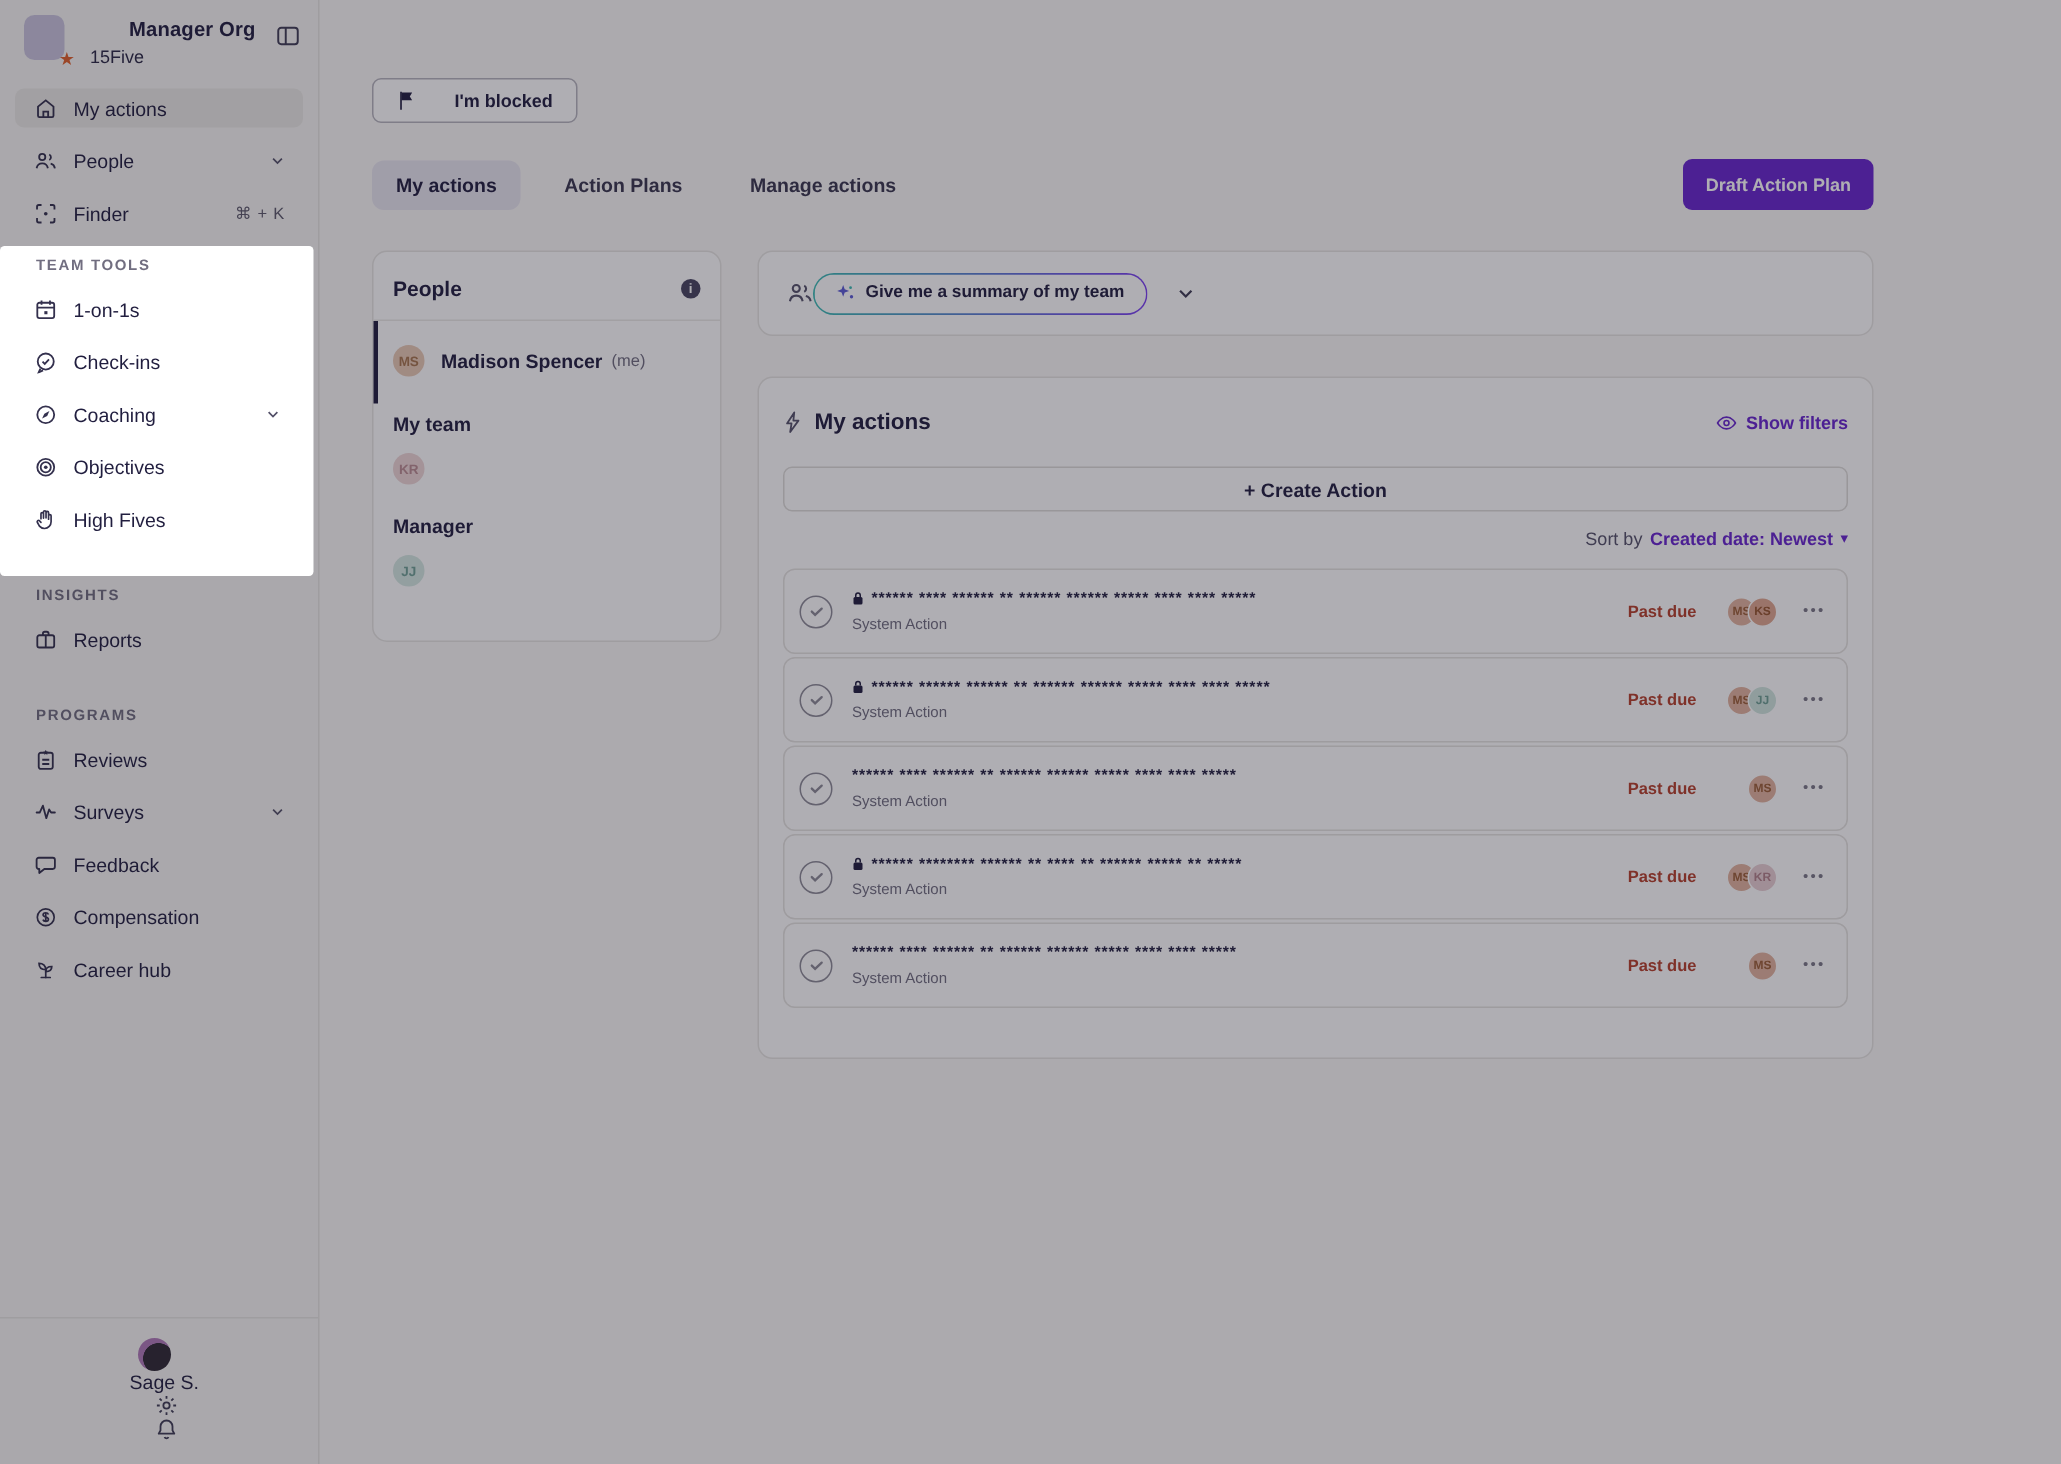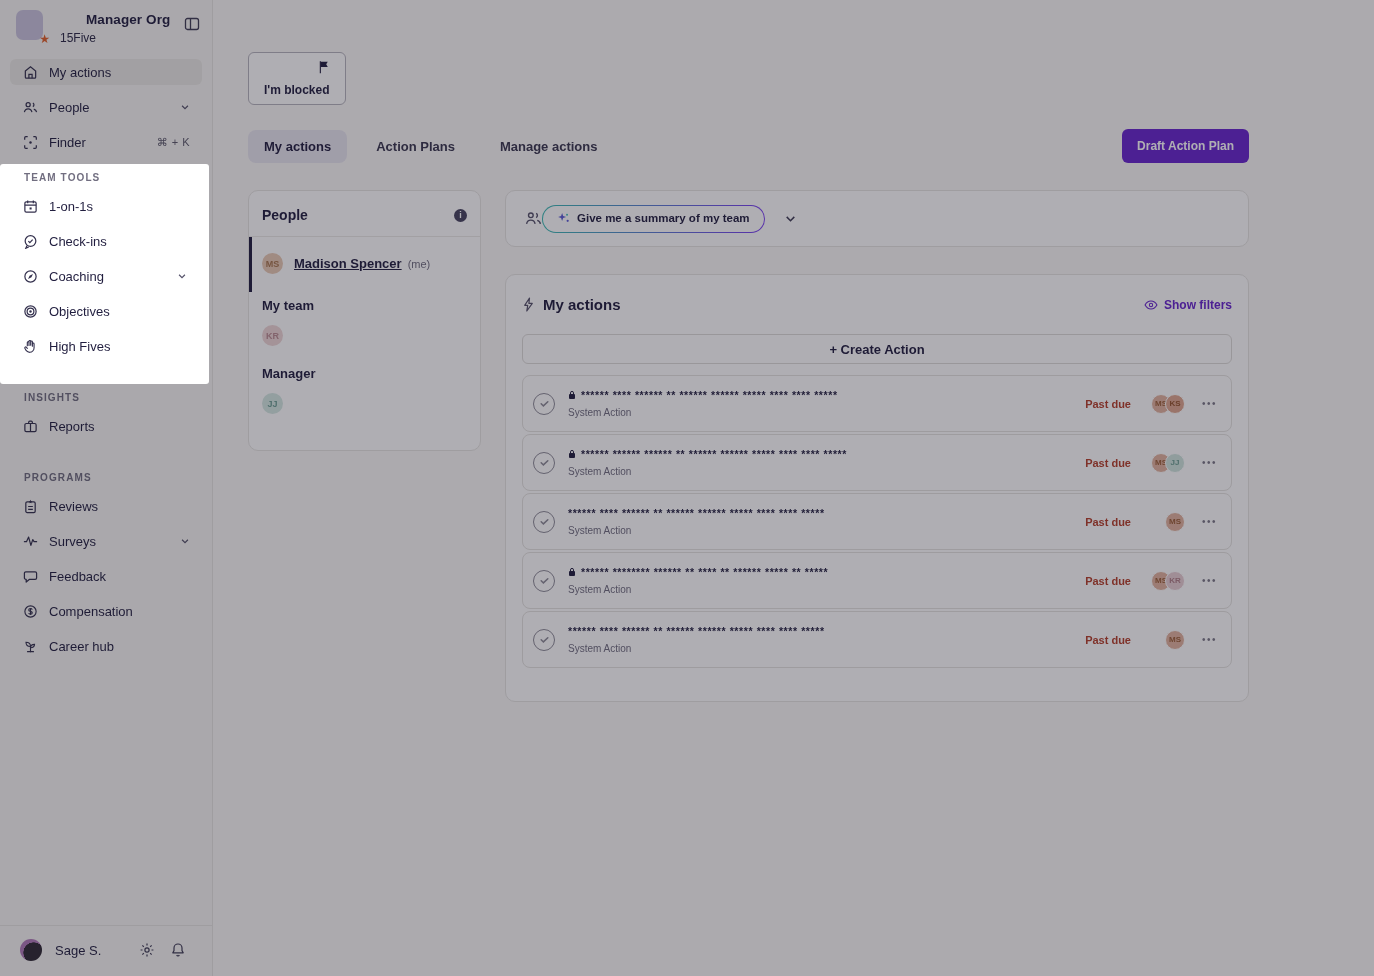--- a/index.html
+++ b/index.html
@@ -29,32 +29,32 @@
   .nav-grow { flex:1; }
   .shortcut { font-size:11px; color:#5d5a6c; letter-spacing:.5px; }
   .chev { color:#55526a; }
 
   .side-section { padding:8px 0 16px; }
   .sec-title { font-size:10px; font-weight:bold; letter-spacing:1.1px; color:#716e80; margin:0 0 6px 24px; }
   .side-section .nav { padding-top:4px; }
   .team-tools { background:#ffffff; width:209px; border-radius:3px; }
 
   .side-footer { position:absolute; left:0; right:0; bottom:0; border-top:1px solid #e7e5e2;
-    display:flex; align-items:center; padding:13px 26px 15px 20px; }
+    display:flex; align-items:center; padding:13px 26px 15px 20px;flex-direction:column; }
   .user-avatar { width:22px; height:22px; border-radius:50%;
     background:radial-gradient(circle at 62% 62%, #2e2833 52%, #b07ab8 54%); flex:none; }
   .user-name { margin-left:13px; font-size:13px; flex:1; color:#211e3f; }
   .foot-icon { color:#3f3c55; margin-left:15px; cursor:pointer; }
 
   
   .main { position:absolute; left:213px; top:0; right:0; bottom:0; padding:52px 125px 0 35px; }
   .main-head { display:flex; justify-content:space-between; align-items:center; margin-bottom:24px; }
   .greeting { font-family:"DejaVu Serif", serif; font-size:29px; font-weight:bold; color:#1e1b38; letter-spacing:.2px; }
-  .btn-blocked { display:flex; align-items:flex-end; gap:9px; background:#fff; border:1px solid #b6b4bd;
-    border-radius:6px; padding:7px 15px; font-size:12px; font-weight:bold; color:#211e3f; cursor:pointer;flex-direction:column; }
+  .btn-blocked { display:flex; align-items:flex-start; gap:26px; background:#fff; border:1px solid #b6b4bd;
+    border-radius:6px; padding:7px 15px; font-size:12px; font-weight:bold; color:#211e3f; cursor:pointer; }
 
   .tab-row { display:flex; align-items:center; margin-bottom:27px; }
   .page-tab { font-size:13px; font-weight:bold; color:#3a374f; padding:9px 16px; border-radius:8px; margin-right:13px; cursor:pointer; }
   .page-tab.active { background:#e9e6f0; color:#211e3f; }
   .btn-draft { margin-left:auto; background:#6826ce; color:#fff; border:none; border-radius:6px;
     font-size:12px; font-weight:bold; padding:10px 15px; cursor:pointer; font-family:inherit; }
 
   .content { display:flex; gap:24px; }
 
   .people-card { width:233px; flex:none; background:#fff; border:1px solid #e7e5e2; border-radius:10px; height:261px; }
@@ -62,21 +62,21 @@
   .people-title { font-size:14px; font-weight:bold; }
   .info-icon { width:13px; height:13px; border-radius:50%; background:#474460; color:#fff; font-size:9px;
     display:flex; align-items:center; justify-content:center; font-weight:bold; cursor:pointer; }
   .me-row { position:relative; display:flex; align-items:center; padding:16px 13px 18px; cursor:pointer; }
   .me-bar { position:absolute; left:0; top:0; bottom:0; width:3px; background:#211e3f; }
   .avatar-md { width:21px; height:21px; border-radius:50%; font-size:9px; font-weight:bold;
     display:flex; align-items:center; justify-content:center; flex:none; }
   .av-ms { background:#e9c9b4; color:#a7764f; }
   .av-kr { background:#eed6d6; color:#bb8c92; }
   .av-jj { background:#d5e8e2; color:#6fa096; }
-  .me-name { margin-left:11px; font-size:13px; font-weight:bold;text-decoration:underline; }
+  .me-name { margin-left:11px; font-size:13px; font-weight:bold; }
   .me-suffix { margin-left:6px; font-size:11px; color:#716e80; }
   .group-label { padding:6px 13px 10px; font-size:13px; font-weight:bold; }
   .group-avatar-row { padding:2px 13px 14px; }
 
   .right-col { flex:1; display:flex; flex-direction:column; }
   .summary-card { background:#fff; border:1px solid #e7e5e2; border-radius:10px; height:57px;
     display:flex; align-items:center; padding:0 19px; margin-bottom:27px; }
   .summary-icon { color:#55526a; }
   .summary-title { font-size:14px; font-weight:bold; margin-left:10px; flex:1; }
   .ai-pill { display:flex; align-items:center; gap:7px; font-size:11.5px; font-weight:bold; color:#211e3f;
@@ -418,20 +418,25 @@
                   <circle cx="8" cy="6" r="1.9"></circle>
                 </svg>
             </span>
             <span>Show filters</span>
           </span>
         </div>
 
 
         <button class="create-btn">+ Create Action</button>
 
+        <div class="sort-row">
+          <span>Sort by</span>
+          <span class="sort-value">Created date: Newest</span>
+          <span class="sort-caret">▾</span>
+        </div>
 
         
         <div class="action-row">
           <span class="check-circle">
             <svg width="11" height="11" viewBox="0 0 10 10" fill="none" stroke="currentColor" stroke-width="1.4" stroke-linecap="round">
                 <path d="M2 5.2l2 2L8 3.4"></path>
               </svg>
           </span>
           <div class="row-main">
             <div class="row-title">

